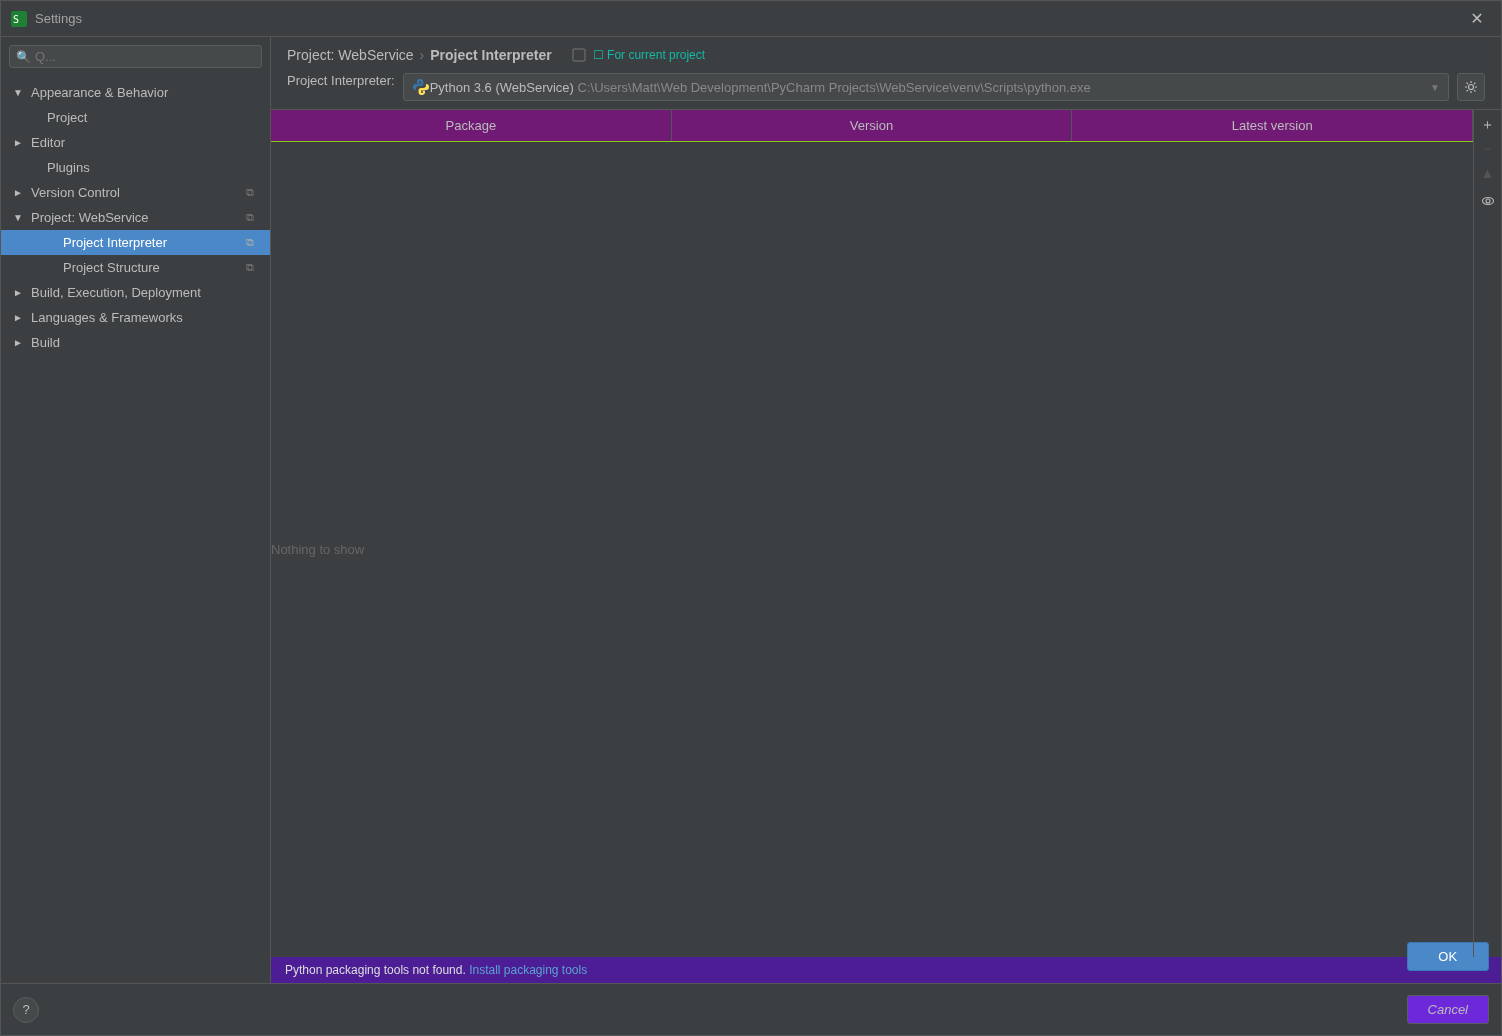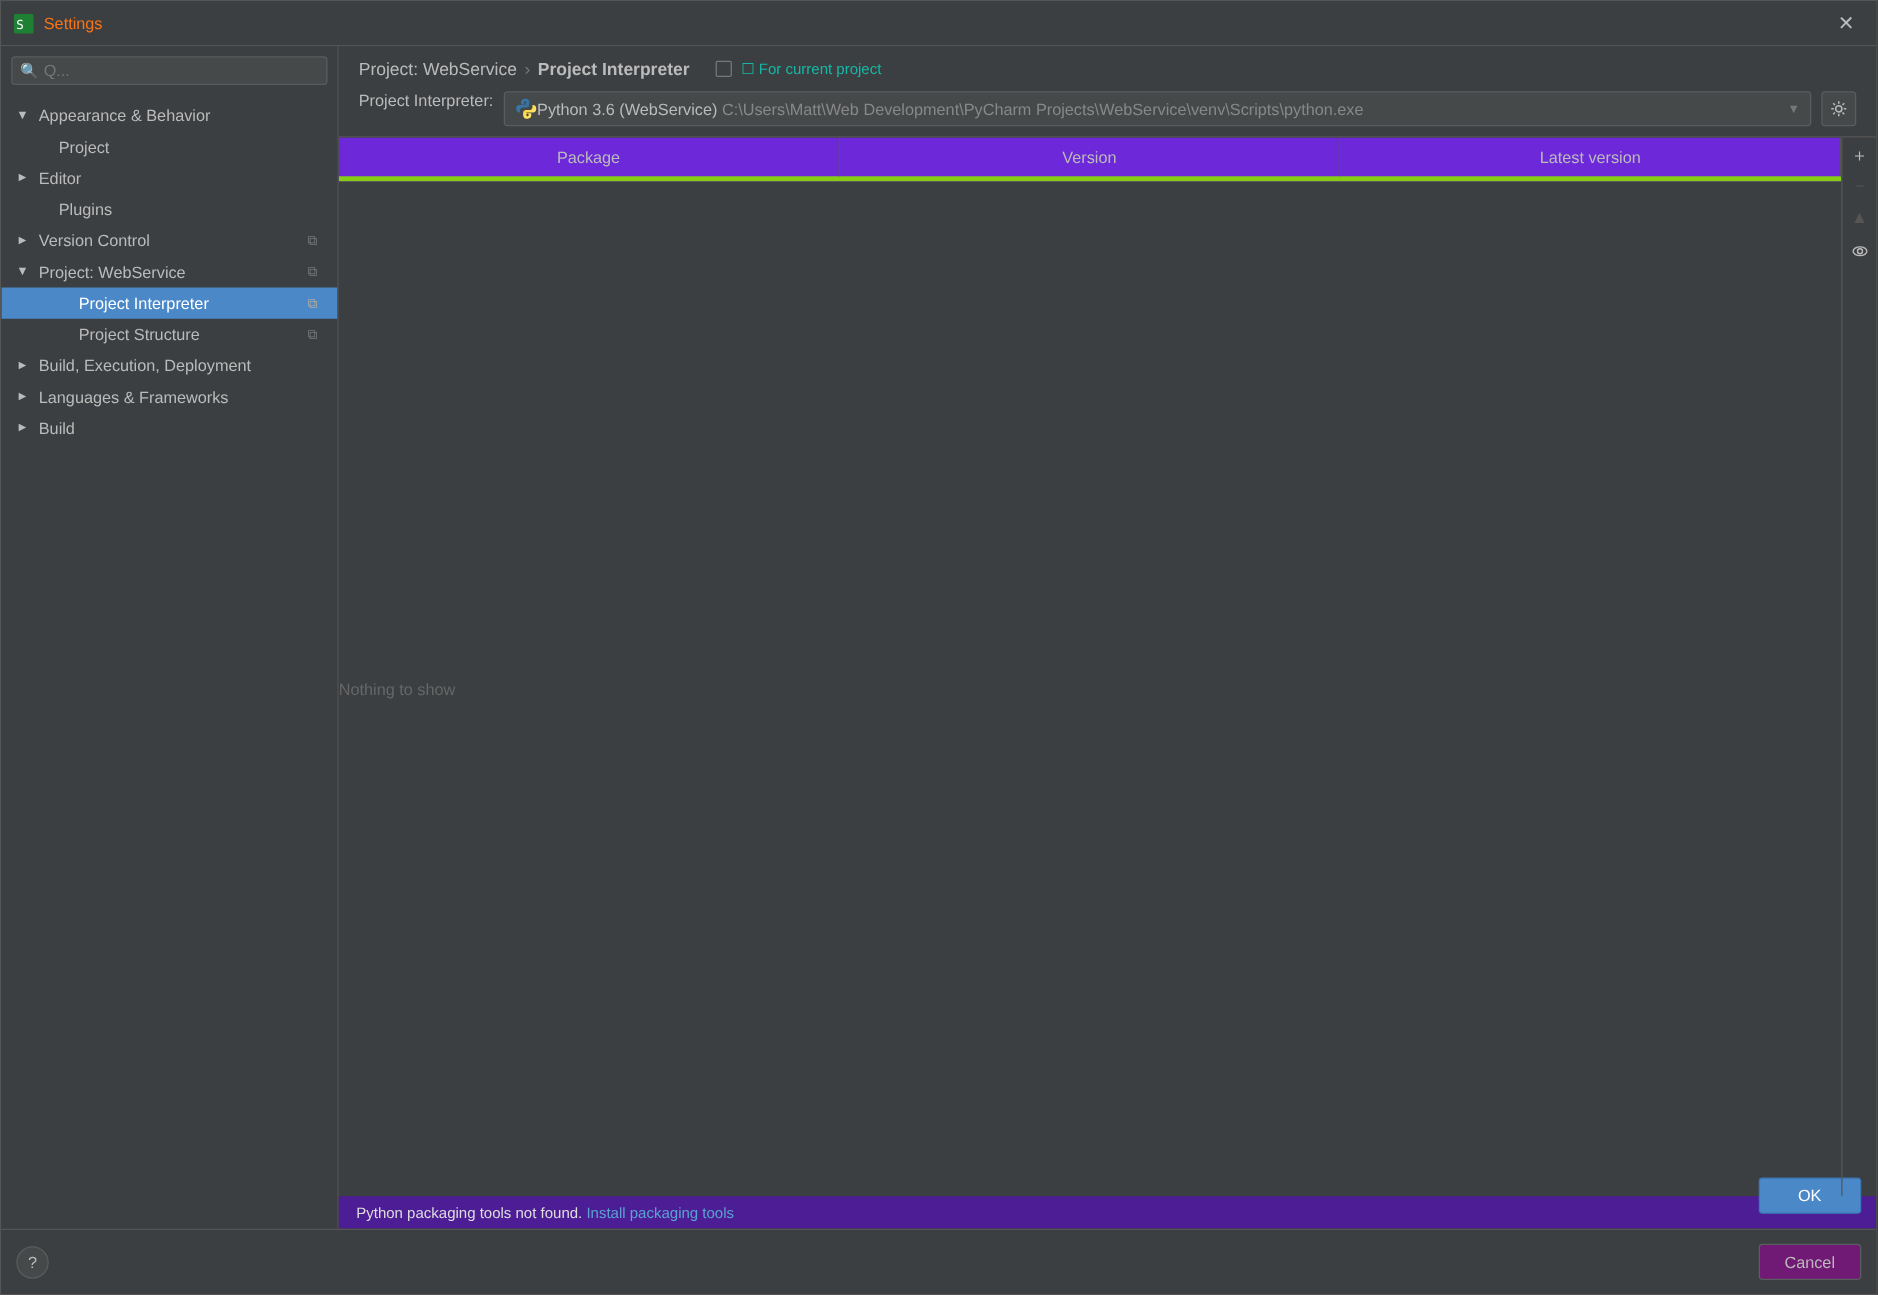--- a/index.html
+++ b/index.html
@@ -29,21 +29,21 @@
       border-bottom: 1px solid #555;
       flex-shrink: 0;
     }
     .titlebar-icon {
       width: 16px;
       height: 16px;
       margin-right: 8px;
       flex-shrink: 0;
     }
     .titlebar-title {
-      color: #f97316;
+      color: #a3a3a3;
       font-size: 13px;
       flex: 1;
     }
     .titlebar-close {
       width: 28px;
       height: 28px;
       display: flex;
       align-items: center;
       justify-content: center;
       cursor: pointer;
@@ -207,22 +207,22 @@
       position: relative;
     }
     .table-wrapper {
       flex: 1;
       display: flex;
       flex-direction: column;
       overflow: hidden;
     }
     .table-header {
       display: flex;
-      background: #6d28d9;
-      border-bottom: 4px solid #84cc16;
+      background: #701a75;
+      border-bottom: 1px solid #84cc16;
       flex-shrink: 0;
     }
     .th {
       padding: 8px 12px;
       color: #bbbbbb;
       font-size: 13px;
       font-weight: normal;
       border-right: 1px solid #555;
     }
     .th:nth-child(1) { flex: 2; text-align: center; }
@@ -310,23 +310,24 @@
       font-size: 13px;
       cursor: pointer;
       border: 1px solid transparent;
     }
     .btn-primary {
       background: #4a88c7;
       color: white;
       border-color: #3a78b7;
     }
     .btn-default {
-      background: #701a75;
+      background: #6d28d9;
       color: #bbbbbb;
       border-color: #5a5d5f;
+      font-style: italic;
     }
     .btn-disabled {
       background: #45494a;
       color: #666;
       border-color: #555;
       cursor: default;
     }
 
     
     .py-icon-svg {

